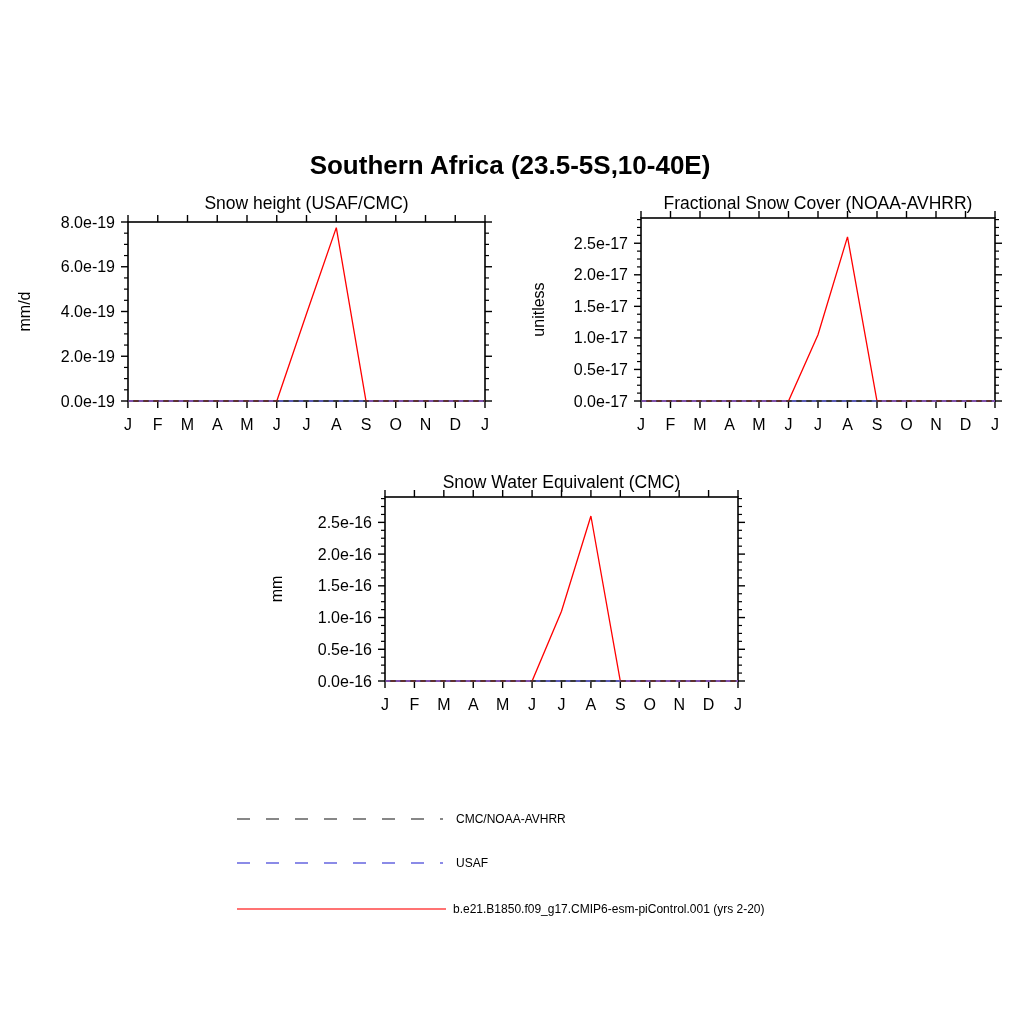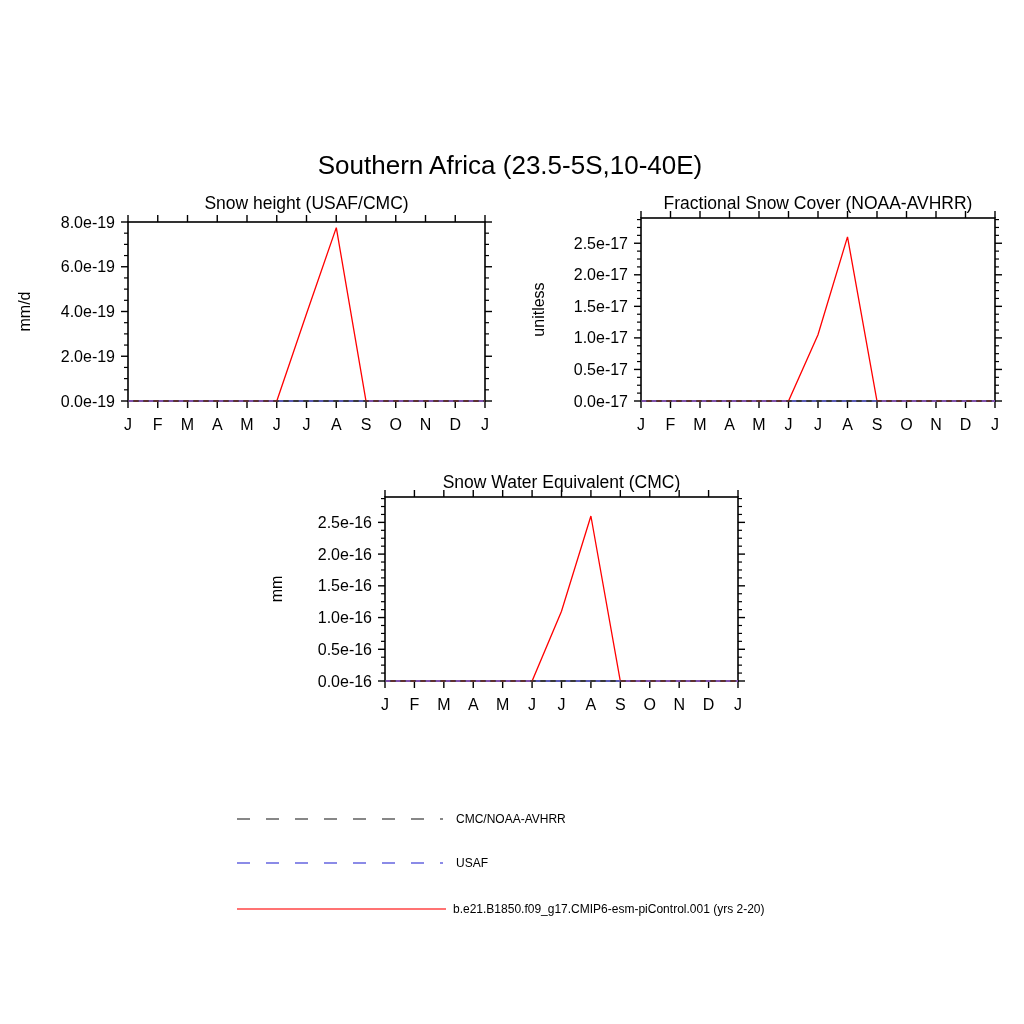--- a/index.html
+++ b/index.html
@@ -1,19 +1,19 @@
 <!DOCTYPE html>
 <html><head>
 <meta charset="utf-8">
 <style>
   html,body{margin:0;padding:0;background:#ffffff;}
   body{width:1024px;height:1024px;position:relative;overflow:hidden;
        font-family:"Liberation Sans","DejaVu Sans",sans-serif;color:#000;}
   #main-title{position:absolute;left:0;top:150px;width:1020px;text-align:center;
-              font-size:26px;letter-spacing:0px;}
+              font-size:26px;letter-spacing:0px;font-weight:bold;}
   svg.layer{position:absolute;left:0;top:0;width:1024px;height:1024px;}
 </style>
 </head>
 <body>
 
 <div id="main-title">Southern Africa (23.5-5S,10-40E)</div>
 
 <svg class="layer">
     <rect x="128" y="222" width="357" height="179" fill="none" stroke="#000000" stroke-width="1.6"></rect>
     <line x1="121" y1="401" x2="128" y2="401" stroke="#000000" stroke-width="1.4"></line>

